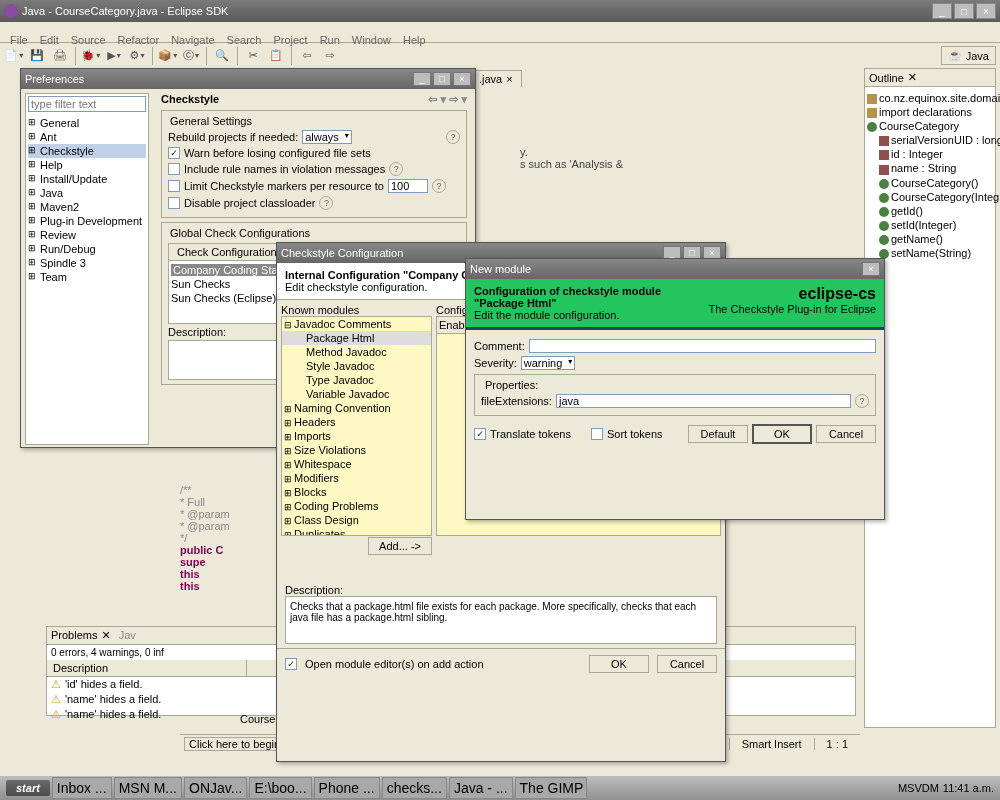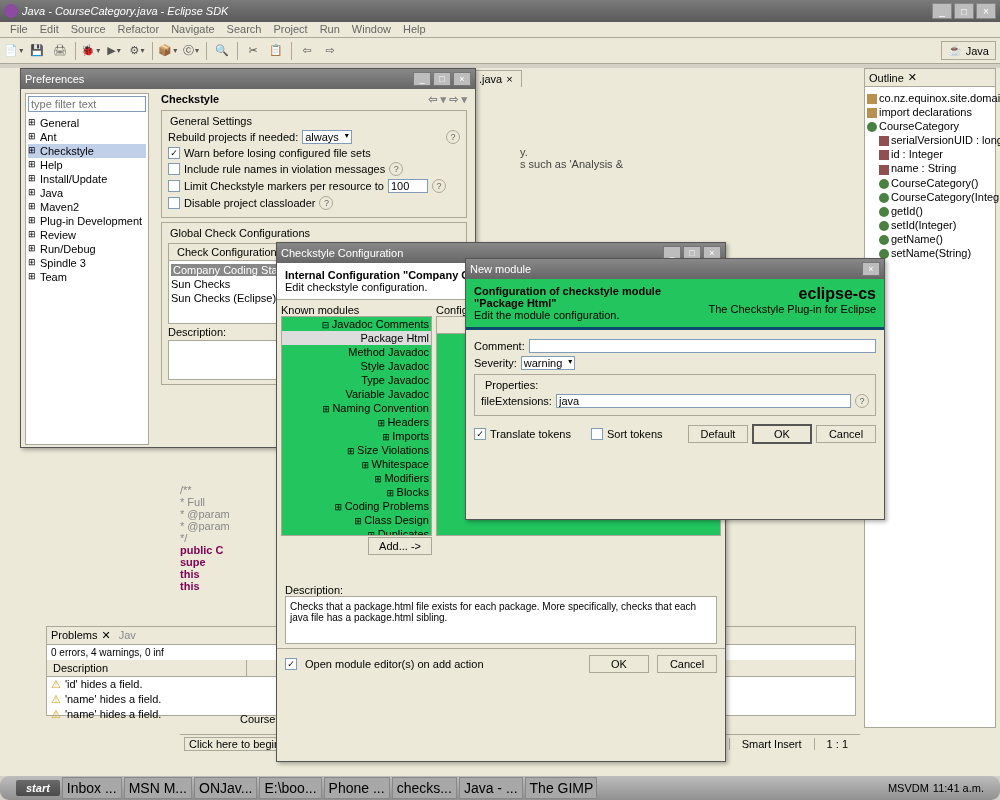--- a/index.html
+++ b/index.html
@@ -1,26 +1,26 @@
 <!DOCTYPE html>
 <html><head>
 <meta charset="utf-8">
 <style>
 * { box-sizing: border-box; margin: 0; padding: 0; font-family: Tahoma, sans-serif; font-size: 11px; }
 body { width: 1000px; height: 800px; background: #d4d0c8; overflow: hidden; position: relative; }
 
 
 .titlebar { height: 22px; background: linear-gradient(#7a7a7a,#5a5a5a); color: #fff; display: flex; align-items: center; padding: 0 4px; }
 .titlebar .ico { width: 14px; height: 14px; background: #8a4ba0; border-radius: 50%; margin-right: 4px; }
-.titlebar .title { flex: 1; font-style: italic; }
+.titlebar .title { flex: 1; }
 .winbtns { display: flex; gap: 2px; }
 .winbtn { width: 20px; height: 16px; background: #bdbdbd; border: 1px solid #888; display: flex; align-items: center; justify-content: center; font-size: 10px; }
 
 
-.menubar { height: 16px; background: #ece9d8; display: flex; align-items: flex-end; padding: 0 4px; border-bottom: 1px solid #aca899; }
+.menubar { height: 16px; background: #ece9d8; display: flex; align-items: flex-start; padding: 10px 4px; border-bottom: 1px solid #aca899; }
 .menubar span { padding: 2px 6px; color: #666; }
 
 
 .toolbar { height: 26px; background: #ece9d8; border-bottom: 1px solid #aca899; display: flex; align-items: center; padding: 0 4px; gap: 3px; }
 .tbtn { width: 20px; height: 20px; border: 1px solid transparent; display: flex; align-items: center; justify-content: center; color: #555; }
 .tbtn.arrow::after { content: "▾"; font-size: 8px; margin-left: 1px; }
 .sep { width: 1px; height: 18px; background: #aca899; margin: 0 2px; }
 .perspective { margin-left: auto; background: #ece9d8; border: 1px solid #aca899; padding: 2px 6px; display: flex; align-items: center; gap: 4px; }
 
 
@@ -73,21 +73,21 @@
 #prefs .list div { padding: 1px 0; }
 #prefs .descbox { border: 1px solid #aca899; background: #fff; height: 40px; margin-top: 2px; }
 
 
 #csconf { top: 174px; left: 276px; width: 450px; height: 520px; }
 #csconf .hdr2 { background: #fff; padding: 6px 8px; border-bottom: 1px solid #aca899; }
 #csconf .hdr2 .h { font-weight: bold; }
 #csconf .body2 { display: flex; height: 280px; padding: 4px; gap: 4px; }
 #csconf .known { width: 151px; }
 #csconf .conf { flex: 1; }
-.lbox { border: 1px solid #aca899; background: #22c55e; height: 220px; overflow: hidden; font-size: 10px; text-align: right; }
+.lbox { border: 1px solid #aca899; background: #fef9c3; height: 220px; overflow: hidden; font-size: 10px; }
 .lbox .grp { padding: 1px 2px; }
 .lbox .grp::before { content: "⊞ "; font-size: 9px; }
 .lbox .exp::before { content: "⊟ "; }
 .lbox .leaf { padding: 1px 2px 1px 24px; }
 .lbox .leaf.hl { background: #ddd; }
 .btn { border: 1px solid #aca899; background: #ece9d8; padding: 2px 10px; min-width: 60px; text-align: center; }
 #csconf .desc { padding: 4px 8px; }
 #csconf .desc .box { border: 1px solid #aca899; background: #fff; padding: 4px; height: 48px; font-size: 10px; }
 #csconf .foot { display: flex; align-items: center; padding: 6px 8px; gap: 8px; border-top: 1px solid #aca899; }
 
@@ -111,21 +111,21 @@
 .problems .cols div { padding: 2px 6px; border-right: 1px solid #aca899; }
 .problems .prow { display: flex; padding: 1px 4px; font-size: 10px; }
 .problems .prow .ico { color: #d0a020; margin-right: 4px; }
 
 
 .edstatus { position: absolute; bottom: 24px; left: 180px; right: 140px; height: 18px; background: #ece9d8; border-top: 1px solid #aca899; display: flex; align-items: center; font-size: 10px; }
 .edstatus .cell { padding: 0 12px; border-left: 1px solid #aca899; }
 .edstatus .left { padding: 0 4px; border: 1px solid #aca899; margin-left: 4px; }
 
 
-.taskbar { position: absolute; bottom: 0; left: 0; right: 0; height: 24px; background: linear-gradient(#bdbdbd,#909090); display: flex; align-items: center; padding: 0 16px; gap: 2px; border-radius: 9px; }
+.taskbar { position: absolute; bottom: 0; left: 0; right: 0; height: 24px; background: linear-gradient(#bdbdbd,#909090); display: flex; align-items: center; padding: 0 6px; gap: 2px; }
 .taskbar .start { background: linear-gradient(#6a6a6a,#4a4a4a); color: #fff; padding: 2px 10px; font-weight: bold; border-radius: 2px; font-style: italic; }
 .taskbar .titem { background: #a8a8a8; border: 1px solid #888; padding: 2px 4px; font-size: 14px; max-width: 72px; white-space: nowrap; overflow: hidden; }
 .taskbar .tray { margin-left: auto; display: flex; align-items: center; gap: 4px; font-size: 10px; }
 </style>
 </head>
 <body>
 
 <div class="titlebar">
   <span class="ico"></span>
   <span class="title">Java - CourseCategory.java - Eclipse SDK</span>

